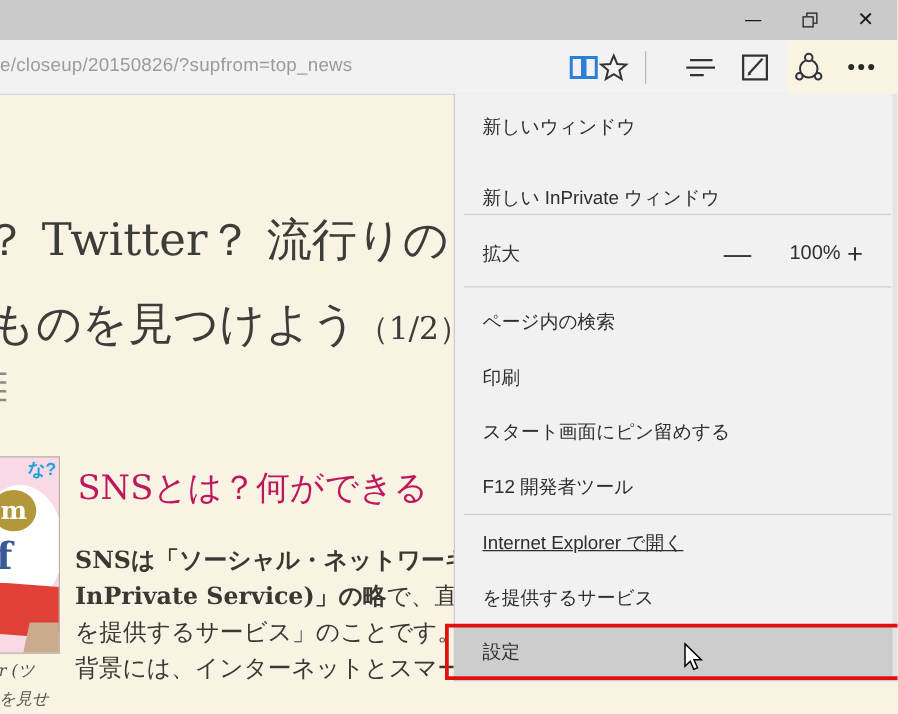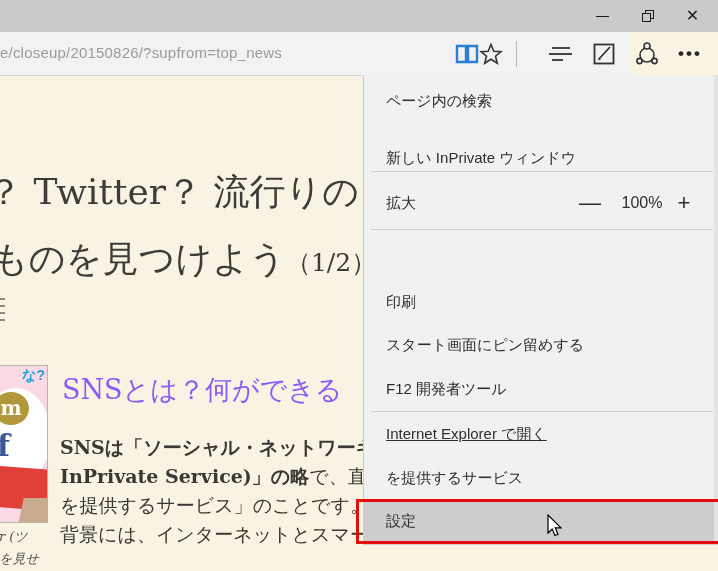--- a/index.html
+++ b/index.html
@@ -26,21 +26,21 @@
   .dots { font-size:17px; color:#2a2a2a; letter-spacing:2px; font-weight:bold; }
 
   
   .page { position:absolute; left:0; top:90px; width:617px; height:494px; background:#f8f3e3; overflow:hidden; }
   .h1line { position:absolute; font-family:"DejaVu Serif","Liberation Serif",serif; color:#3d3c38; font-size:36px; white-space:nowrap; }
   .h1a { left:-14px; top:78px; }
   .h1b { left:-8px;  top:145px; }
   .h1paren { font-size:25px; }
   .share-ticks { position:absolute; left:0; top:208px; width:5px; }
   .share-ticks span { display:block; width:5px; height:2px; background:#8a8a86; margin-bottom:5px; }
-  .subhead { position:absolute; left:62px; top:282px; font-family:"DejaVu Serif","Liberation Serif",serif; font-size:27px; color:#8b5cf6; white-space:nowrap; }
+  .subhead { position:absolute; left:62px; top:282px; font-family:"DejaVu Serif","Liberation Serif",serif; font-size:27px; color:#be185d; white-space:nowrap; }
   .bodytext { position:absolute; left:60px; font-family:"DejaVu Serif","Liberation Serif",serif; font-size:19px; color:#3a3832; white-space:nowrap; }
   .bl1 { top:345px; font-weight:bold; }
   .bl2 { top:374px; }
   .bl2 b { font-weight:bold; }
   .bl3 { top:403px; }
   .bl4 { top:432px; }
   .bl5 { top:461px; }
 
   
   .thumb { position:absolute; left:-2px; top:275px; width:50px; height:158px; border:1px solid #b9b4a4; background:#f9d9e5; overflow:hidden; }
@@ -59,21 +59,21 @@
   .mi { position:absolute; left:0; width:351px; height:44px; display:flex; align-items:center; padding-left:22px; font-size:15px; color:#2e2e2e; white-space:nowrap; }
   .mi-0 { top:4px; }  .mi-1 { top:61px; }
   .mi-zoom { top:106px; }
   .mi-3 { top:160px; } .mi-4 { top:205px; } .mi-5 { top:248px; } .mi-6 { top:292px; }
   .mi-7 { top:337px;text-decoration:underline; } .mi-8 { top:381px; }
   .mi-9 { top:425px; height:43px; background:#cdcdcd; }
   .msep { position:absolute; left:7px; width:342px; height:1px; background:#cfcfcf; }
   .sep-a { top:96px; } .sep-b { top:154px; } .sep-c { top:336px; }
   .zoom-ctl { position:absolute; top:0; height:44px; display:flex; align-items:center; justify-content:center; font-size:17px; color:#2e2e2e; }
   .zoom-minus { left:208px; width:36px; font-size:22px; }
-  .zoom-val   { left:250px; width:56px; font-size:16px; }
+  .zoom-val   { left:260px; width:56px; font-size:16px; }
   .zoom-plus  { left:302px; width:36px; font-size:22px; }
 
   
   .highlight { position:absolute; left:356px; top:499px; width:366px; height:45px; border:3px solid #e20f0f; z-index:30; }
 
   
   .cursor { position:absolute; left:547px; top:514px; z-index:40; }
 
   svg { display:block; }
 </style>
@@ -169,32 +169,33 @@
   <div class="bodytext bl2"><b>InPrivate Service)」の略</b><span>で、直訳</span></div>
   <div class="bodytext bl3">を提供するサービス」のことです。SNSが</div>
   <div class="bodytext bl4">背景には、インターネットとスマートフォン</div>
 
   <div class="caption cap0">ter (ツ</div>
   <div class="caption cap1">りを見せ</div>
   <div class="caption cap2">いけど</div>
 </div>
 
 <div class="menu">
-  <div class="mi mi-0">ページ内の検索</div>
+  <div class="mi mi-0">新しいウィンドウ</div>
   <div class="mi mi-1">新しい InPrivate ウィンドウ</div>
   <div class="msep sep-a"></div>
 
   <div class="mi mi-zoom">
       <span>拡大</span>
     </div>
   <div class="zoom-ctl zoom-minus" style="top:106px;">—</div>
   <div class="zoom-ctl zoom-val" style="top:106px;">100%</div>
   <div class="zoom-ctl zoom-plus" style="top:106px;">+</div>
   <div class="msep sep-b"></div>
 
+  <div class="mi mi-3">ページ内の検索</div>
   <div class="mi mi-4">印刷</div>
   <div class="mi mi-5">スタート画面にピン留めする</div>
   <div class="mi mi-6">F12 開発者ツール</div>
   <div class="msep sep-c"></div>
 
   <div class="mi mi-7">Internet Explorer で開く</div>
   <div class="mi mi-8">を提供するサービス</div>
   <div class="mi mi-9">設定</div>
 
   <div class="menu-scrollstrip"></div>

